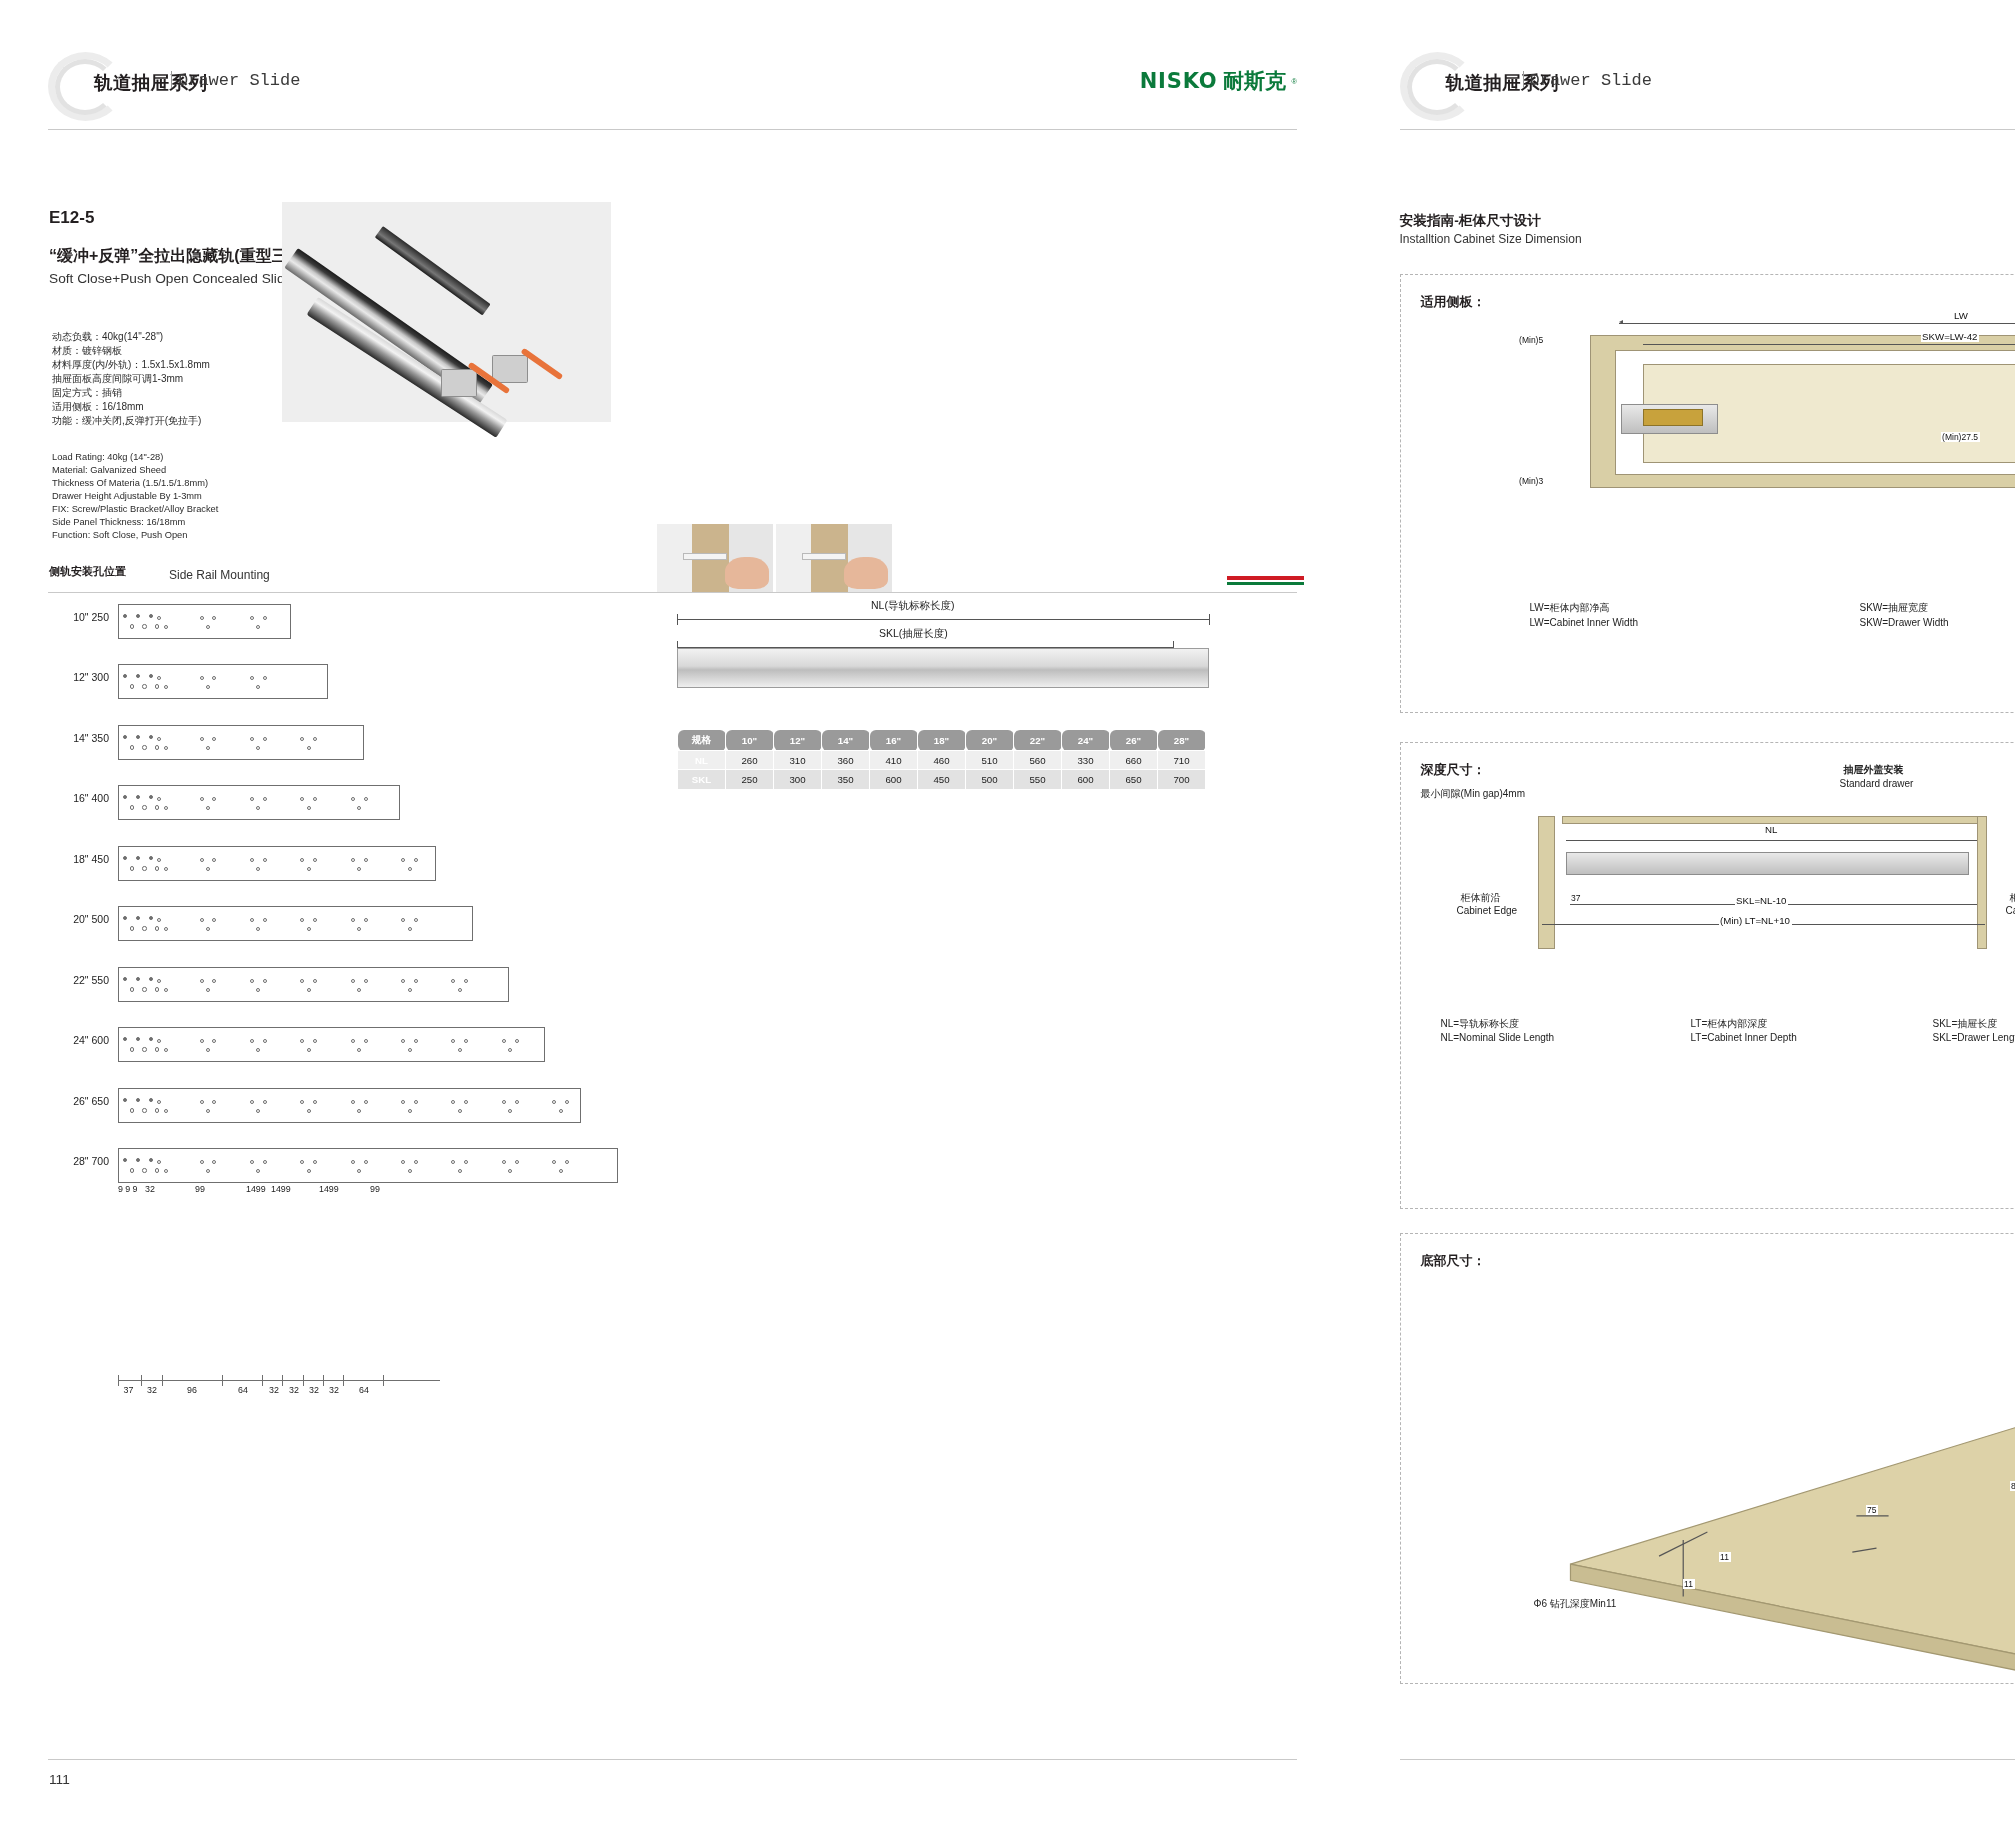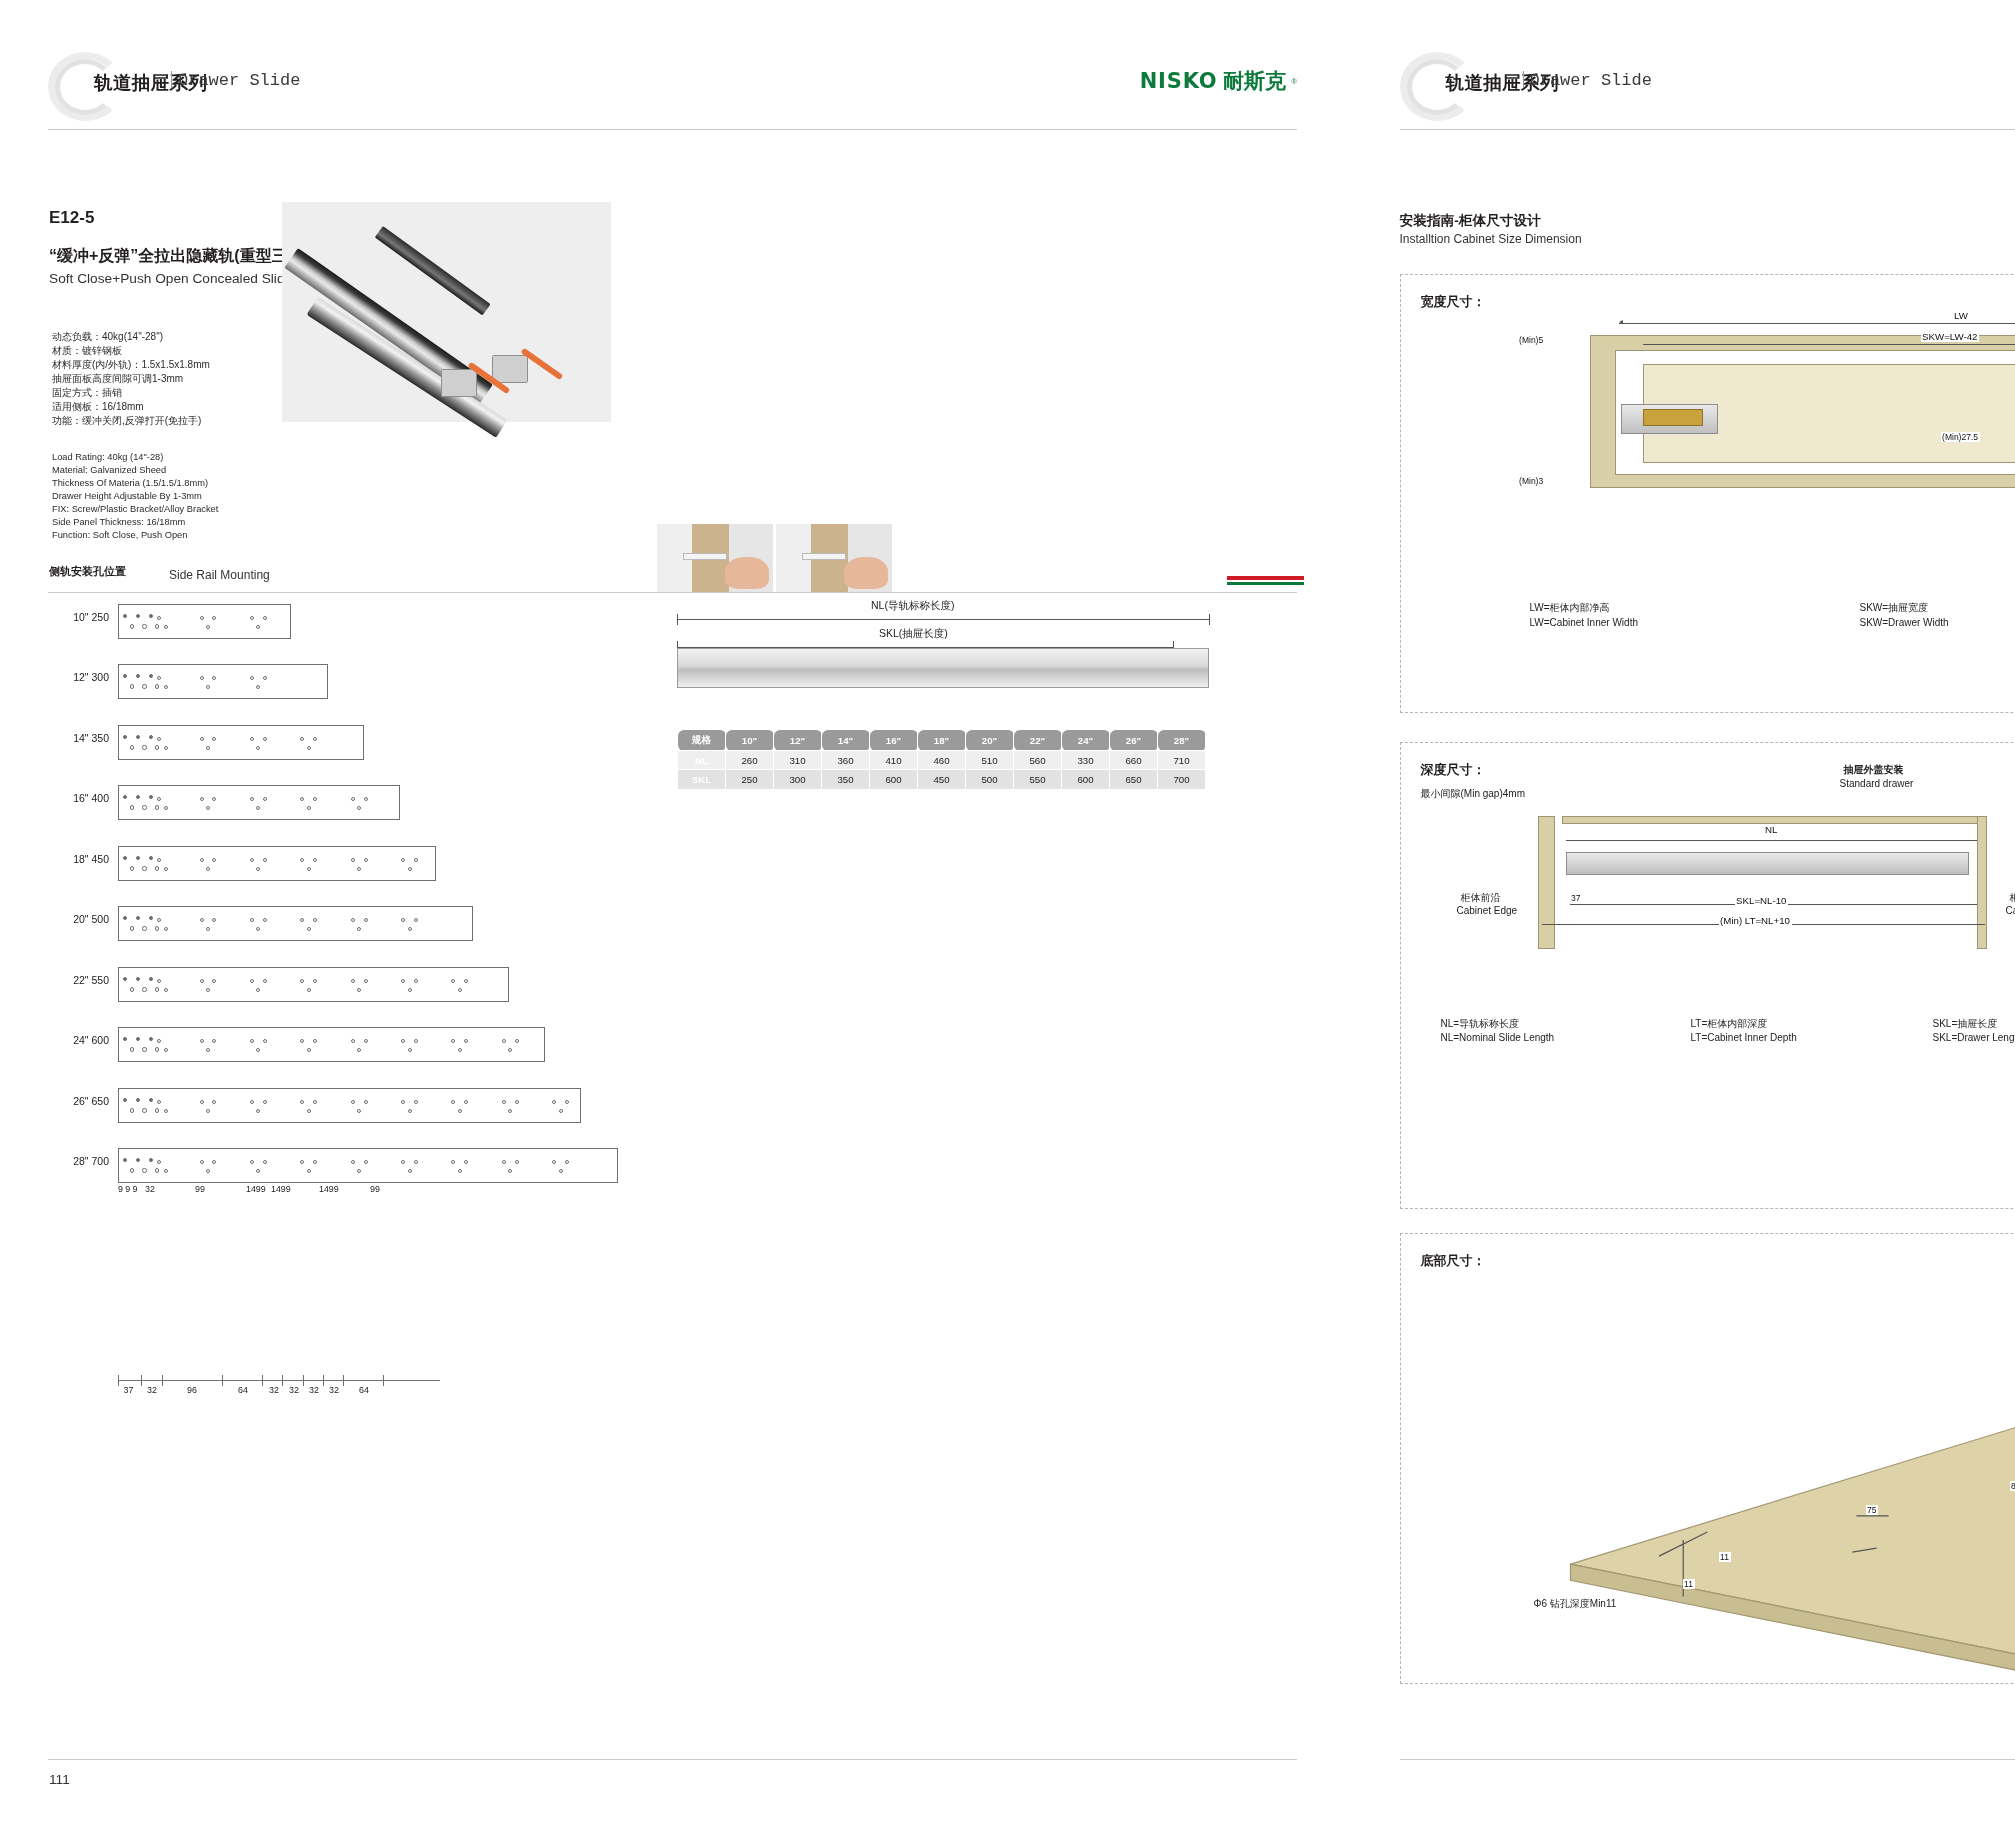--- a/index.html
+++ b/index.html
@@ -575,21 +575,21 @@
       <div class="hdr-bar"></div>
       <div class="hdr-sub">Drawer Slide</div>
 
     </div>
     <div class="hrule" style="top:129px;"></div>
 
     <div style="position:absolute;left:48px;top:212px;font-size:13.7px;font-weight:bold;color:#231f20;">安装指南-柜体尺寸设计</div>
     <div style="position:absolute;left:48px;top:232px;font-size:12px;color:#333;">Installtion Cabinet Size Dimension</div>
 
     <div class="panel" style="left:48px; top:274px; width:1249px; height:439px;">
-      <div class="panel-title" style="left:20px; top:18px;">宽度尺寸：</div>
+      <div class="panel-title" style="left:20px; top:18px;">适用侧板：</div>
 
       <div class="cab" style="left:189px; top:60px; width:766px; height:153px;"></div>
       <div class="cabin" style="left:214px; top:75px; width:717px; height:125px;"></div>
       <div class="cab" style="left:242px; top:89px; width:661px; height:99px; background:#efe9cf;"></div>
       <div class="metal" style="left:220px; top:129px; width:97px; height:30px;"></div>
 
       <div class="gold" style="left:242px; top:134px; width:60px; height:17px;"></div>
 
       <div class="dimh" style="left:218px; top:48px; width:709px;"></div>
       <div class="arrowL" style="left:218px; top:45px;"></div>

